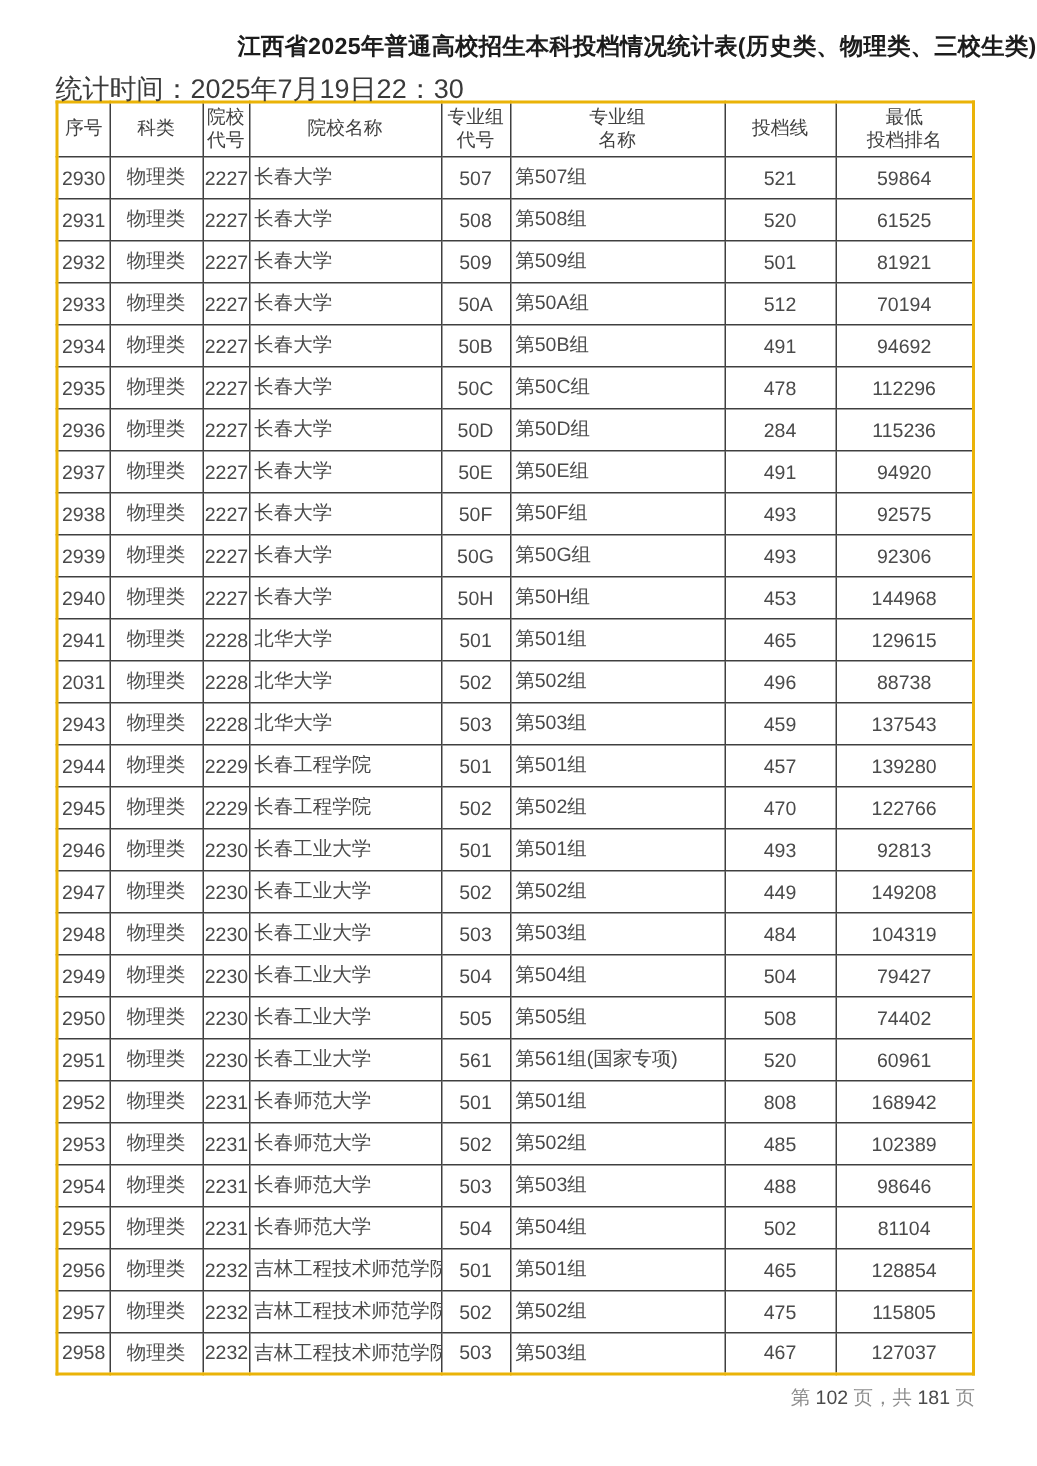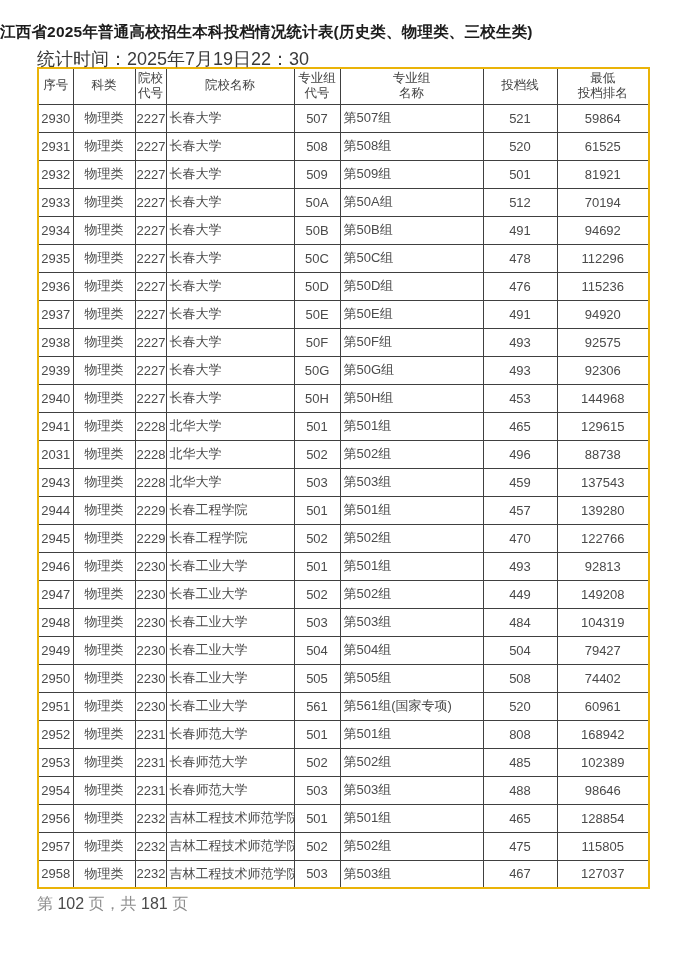--- a/index.html
+++ b/index.html
@@ -3,21 +3,21 @@
 <meta charset="utf-8">
 <style>
   * { margin:0; padding:0; box-sizing:border-box; }
   html,body { background:#ffffff; }
   body { font-family:"Liberation Sans","DejaVu Sans",sans-serif; }
   .page {
     position:relative; width:691px; height:977px; background:#ffffff;
     overflow:hidden; margin:0 auto;
   }
   .doc-title {
-    padding-top:21px; text-align:left;
+    padding-top:21px; text-align:right;
     font-size:15.5px; font-weight:bold; color:#1c1c1c;
     line-height:21px; letter-spacing:0.2px;
   }
   .stats-line {
     margin:10px 0 1px 37px;
     font-size:18px; color:#3a3a3a; line-height:14px;
   }
   table.grid {
     margin-left:37px; width:613px;
     border-collapse:collapse; table-layout:fixed;
@@ -32,21 +32,21 @@
   }
   table.grid td {
     height:28px; font-size:13px; color:#4a4a4a;
     text-align:center; padding:0 1px;
   }
   table.grid td.left { text-align:left; padding-left:3px;margin-top:28px; }
   .cn { color:#909090; }
   .cn .num { color:#4a4a4a; }
   .footer-line {
     width:613px; margin-left:37px; margin-top:8px;
-    text-align:left; font-size:16px; color:#8d8d8d; line-height:14px;
+    text-align:right; font-size:13px; color:#8d8d8d; line-height:14px;
   }
   .footer-line .num { color:#4a4a4a; }
 </style>
 </head>
 <body>
 
 <div class="page">
 
   <div class="doc-title">江西省2025年普通高校招生本科投档情况统计表(历史类、物理类、三校生类)</div>
 
@@ -156,21 +156,21 @@
           <td>478</td>
           <td>112296</td>
         </tr>
         <tr>
           <td>2936</td>
           <td class="cn">物理类</td>
           <td>2227</td>
           <td class="left cn">长春大学</td>
           <td>50D</td>
           <td class="left cn">第<span class="num">50D</span>组</td>
-          <td>476</td>
+          <td>284</td>
           <td>115236</td>
         </tr>
         <tr>
           <td>2937</td>
           <td class="cn">物理类</td>
           <td>2227</td>
           <td class="left cn">长春大学</td>
           <td>50E</td>
           <td class="left cn">第<span class="num">50E</span>组</td>
           <td>491</td>
@@ -340,20 +340,30 @@
           <td>2954</td>
           <td class="cn">物理类</td>
           <td>2231</td>
           <td class="left cn">长春师范大学</td>
           <td>503</td>
           <td class="left cn">第<span class="num">503</span>组</td>
           <td>488</td>
           <td>98646</td>
         </tr>
         <tr>
+          <td>2955</td>
+          <td class="cn">物理类</td>
+          <td>2231</td>
+          <td class="left cn">长春师范大学</td>
+          <td>504</td>
+          <td class="left cn">第<span class="num">504</span>组</td>
+          <td>502</td>
+          <td>81104</td>
+        </tr>
+        <tr>
           <td>2956</td>
           <td class="cn">物理类</td>
           <td>2232</td>
           <td class="left cn">吉林工程技术师范学院</td>
           <td>501</td>
           <td class="left cn">第<span class="num">501</span>组</td>
           <td>465</td>
           <td>128854</td>
         </tr>
         <tr>

